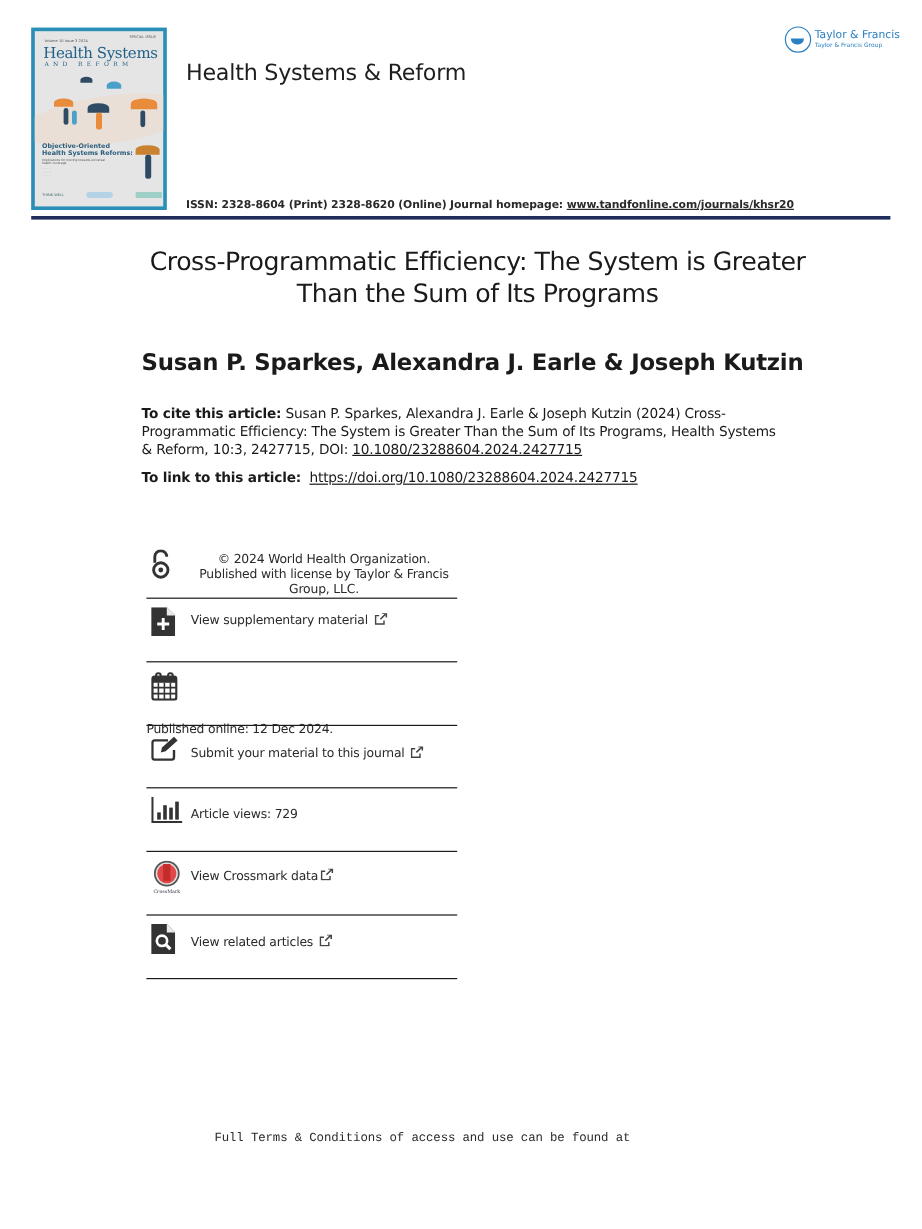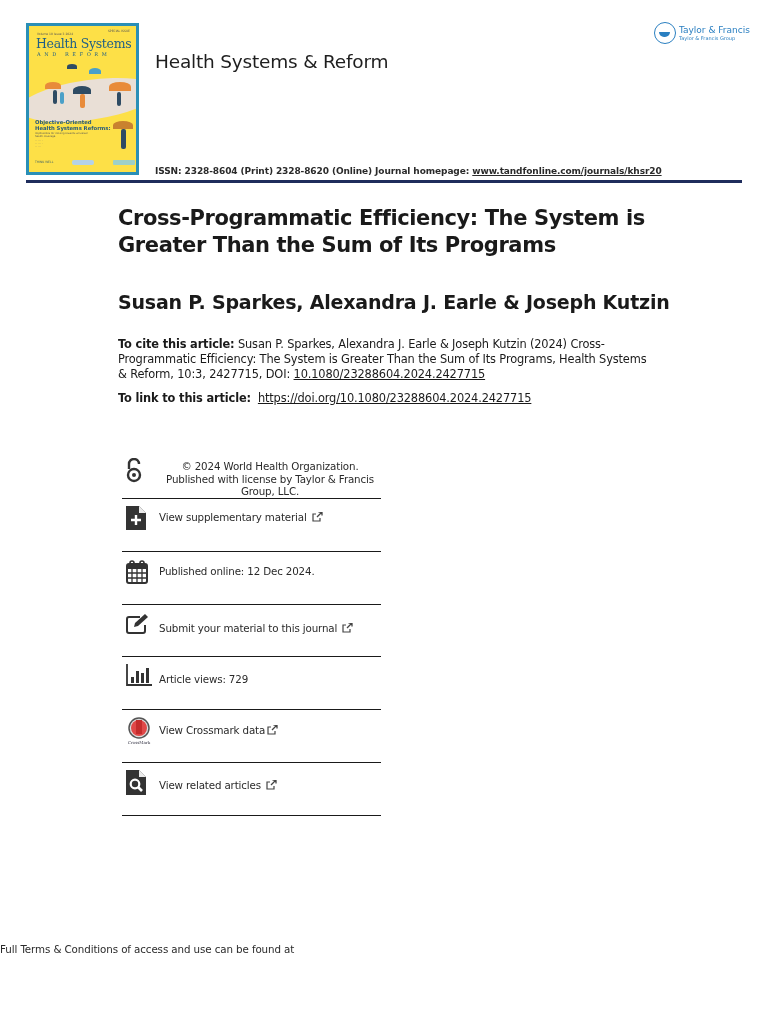--- a/index.html
+++ b/index.html
@@ -6,21 +6,21 @@
     html, body {
       width: 768px; height: 1024px; background: #ffffff;
       font-family: "DejaVu Sans", "Liberation Sans", sans-serif;
       color: #1a1a1a; overflow: hidden;
     }
     .page { position: relative; width: 768px; height: 1024px; }
 
     
     .cover {
       position: absolute; left: 26px; top: 23px; width: 113px; height: 152px;
-      border: 3px solid #2a8fb7; background: #fde047; overflow: hidden;
+      border: 3px solid #2a8fb7; background: #e5e5e5; overflow: hidden;
     }
     .cover .special { position: absolute; right: 6px; top: 3px; font-size: 3px; color: #555; }
     .cover .kicker { position: absolute; left: 8px; top: 6px; font-size: 3px; color: #555; }
     .cover .title1 {
       position: absolute; left: 7px; top: 10px; font-family: "DejaVu Serif", "Liberation Serif", serif;
       font-size: 12.5px; color: #1f5f86; letter-spacing: -0.3px; white-space: nowrap;
     }
     .cover .title2 {
       position: absolute; left: 8px; top: 25px; font-family: "DejaVu Serif", "Liberation Serif", serif;
       font-size: 5px; color: #1f5f86; letter-spacing: 3.6px; white-space: nowrap;
@@ -57,22 +57,22 @@
 
     .issn {
       position: absolute; left: 155px; top: 166px; font-size: 9px; font-weight: bold; color: #2a2a2a;
       white-space: nowrap; letter-spacing: -0.1px; text-align: center;
     }
     .issn a { color: #2a2a2a; text-decoration: underline; }
     .header-rule { position: absolute; left: 26px; top: 180px; width: 716px; height: 3px; background: #1f2d5c; }
 
     
     .article-title {
-      position: absolute; left: 118px; top: 205px; width: 560px; font-size: 21px; font-weight: bold;
-      line-height: 27px; color: #1a1a1a; letter-spacing: -0.4px;
+      position: absolute; left: 118px; top: 205px; width: 560px; font-size: 21px; font-weight: normal;
+      line-height: 27px; color: #1a1a1a; letter-spacing: -0.4px; text-align: center;
     }
     .authors {
       position: absolute; left: 118px; top: 291px; font-size: 19px; font-weight: bold; color: #1a1a1a;
       letter-spacing: -0.2px;
     }
     .cite {
       position: absolute; left: 118px; top: 337px; width: 540px; font-size: 11.4px; line-height: 15px; color: #1a1a1a;
       letter-spacing: -0.15px;
     }
     .cite b, .link b { font-weight: bold; }
@@ -83,39 +83,39 @@
     }
 
     
     .infobox { position: absolute; left: 122px; top: 452px; width: 259px; }
     .info-row { position: relative; display: flex; align-items: flex-start; border-bottom: 1.5px solid #1a1a1a; }
     .info-row .ico { width: 37px; flex: 0 0 37px; display: flex; justify-content: flex-start; padding-left: 4px; }
     .info-row .txt { font-size: 10.3px; line-height: 12.5px; color: #2a2a2a; letter-spacing: -0.15px; }
     .ext { display: inline-block; margin-left: 5px; vertical-align: -1px; }
     .r0 { height: 47px; padding-top: 6px; text-align: center; }
     .r1 { height: 53px; padding-top: 7px; }
-    .r2 { height: 53px; padding-top: 8px; }
+    .r2 { height: 53px; padding-top: 8px; flex-direction: column; }
     .r3 { height: 52px; padding-top: 8px; }
     .r4 { height: 53px; padding-top: 7px; }
     .r5 { height: 53px; padding-top: 7px; }
     .r6 { height: 53px; padding-top: 7px; }
     .r7 { height: 53px; padding-top: 7px; }
     .r0 .txt { padding-top: 2px; }
     .r1 .txt { padding-top: 5px; }
     .r2 .txt { padding-top: 5px; }
     .r3 .txt { padding-top: 9px; }
     .r4 .txt { padding-top: 9px; }
     .r5 .txt { padding-top: 9px; }
     .r6 .txt { padding-top: 7px; }
     .r7 .txt { padding-top: 9px; }
 
     
     .footer {
-      position: absolute; left: 0; top: 942px; width: 704px; 
-      font-size: 10.3px; line-height: 15px; color: #2a2a2a; letter-spacing: -0.1px;
+      position: absolute; left: 0; top: 942px; width: 704px; text-align: center;
+      font-size: 10.3px; line-height: 15px; color: #2a2a2a; letter-spacing: -0.1px; font-family: Liberation Mono, monospace;
     }
   </style>
 </head>
 <body>
 
 <div class="page">
 
   <div class="cover">
     <div class="kicker">Volume 10 Issue 3 2024</div>
     <div class="special">SPECIAL ISSUE</div>

